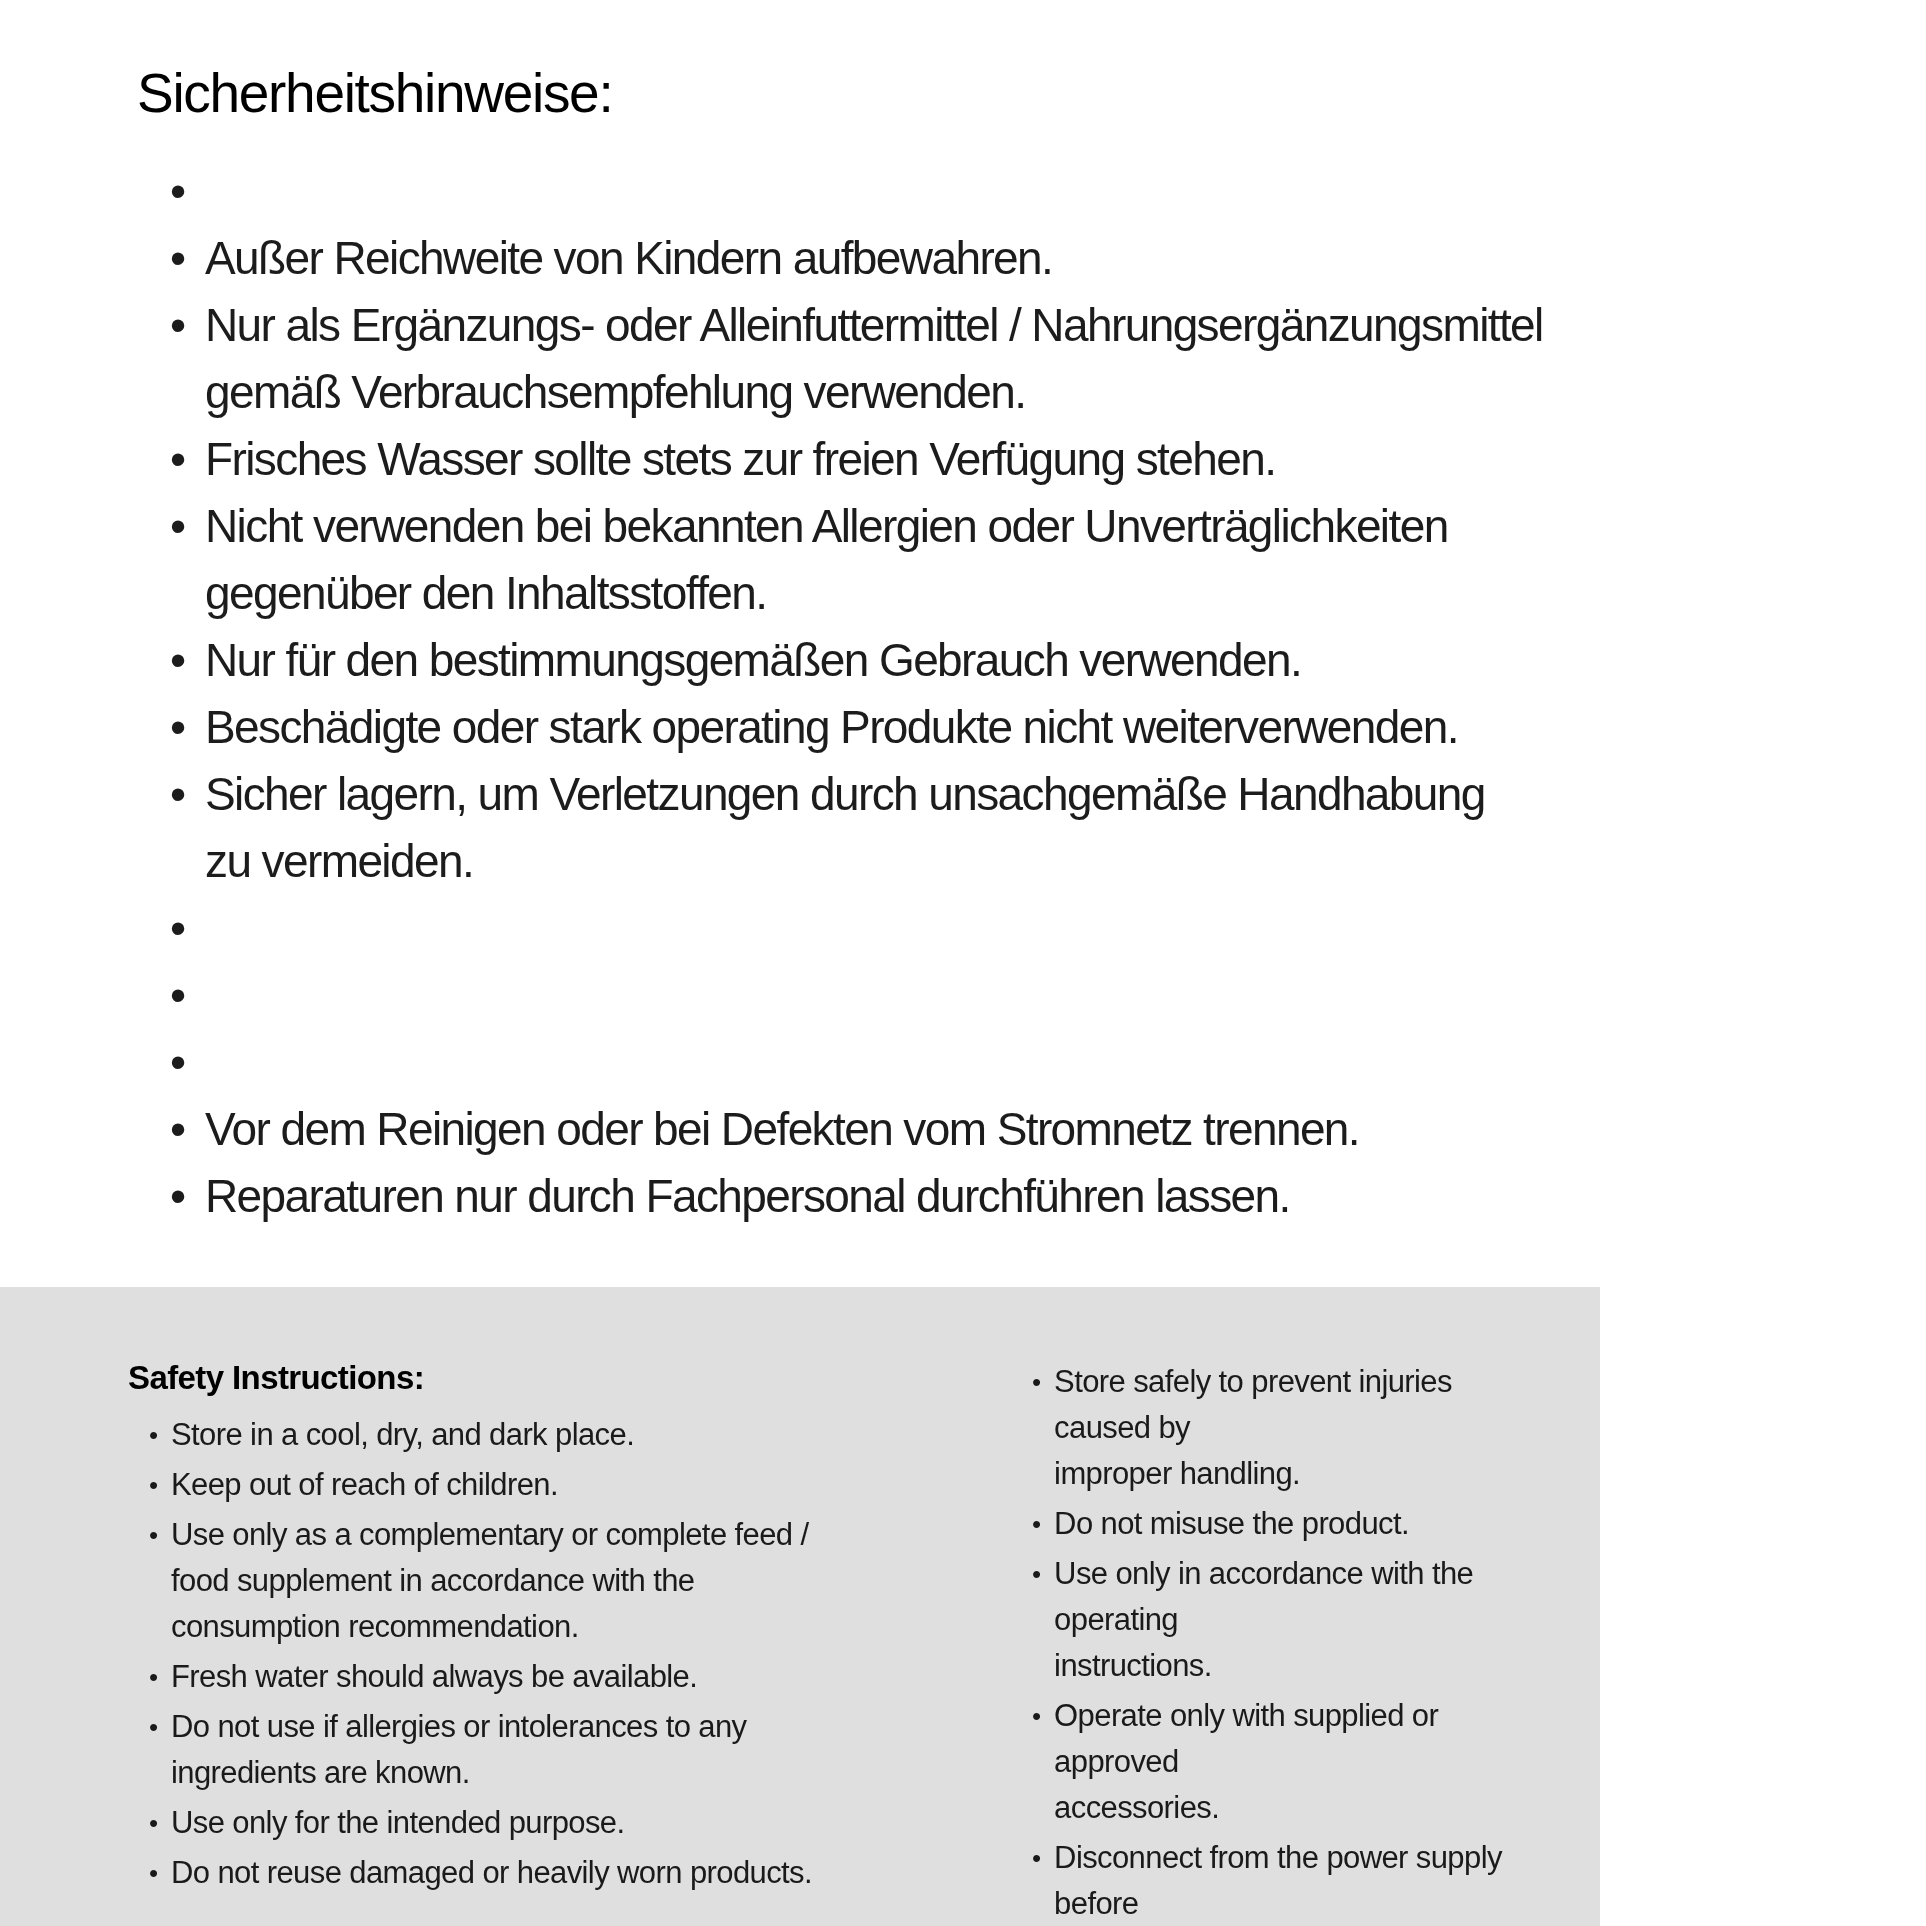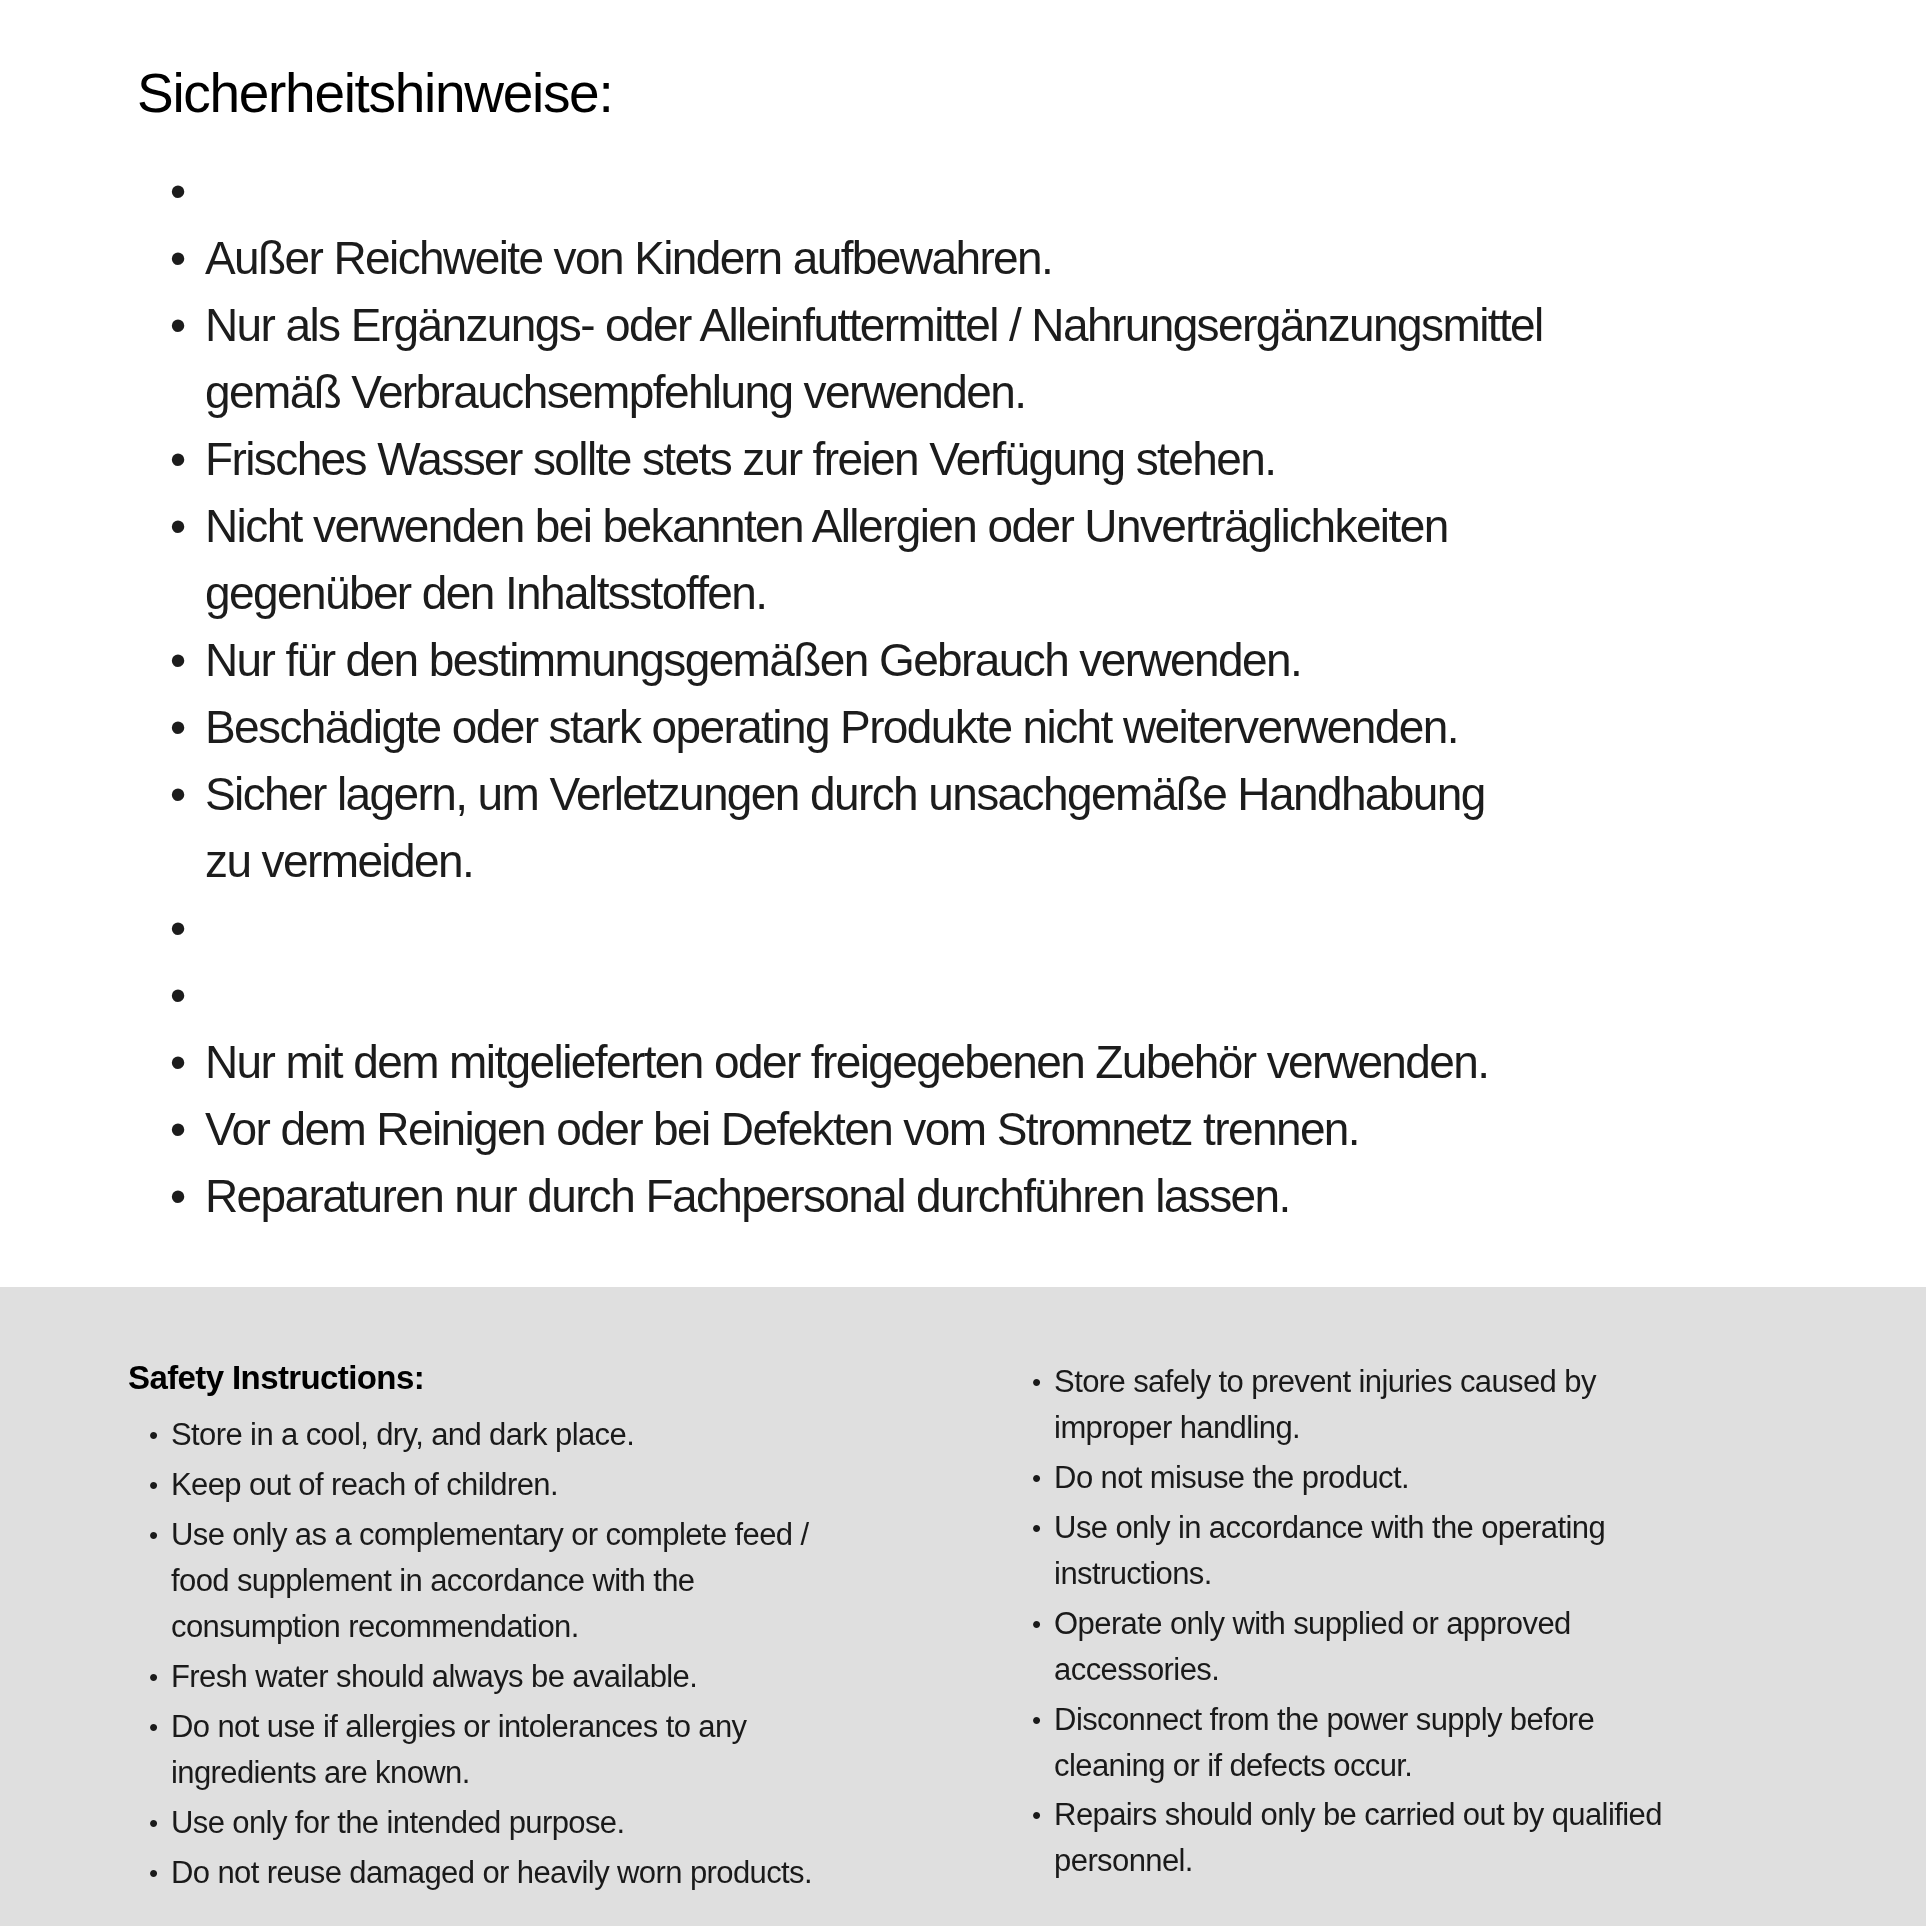--- a/index.html
+++ b/index.html
@@ -40,21 +40,21 @@
     width: 35px;
     letter-spacing: 0;
   }
   .txt { white-space: pre-line; }
 
   
   .english {
     position: absolute;
     left: 0;
     top: 1287px;
-    width: 1926px;
+    width: 1600px;
     height: 639px;
     padding: 72px 83px 0 128px;
     display: flex;
     color: #1a1a1a;
   }
   .e-left  { width: 899px; flex: none; }
   .e-right { flex: 1; padding-left: 5.1px; }
   .e-title {
     margin: 0 0 15.4px 0;
     font-size: 33px;
@@ -123,21 +123,20 @@
 zu vermeiden.</span>
       </li>
         <li class="g-item">
         <span class="dot">•</span>
       </li>
         <li class="g-item">
         <span class="dot">•</span>
       </li>
         <li class="g-item">
         <span class="dot">•</span>
-        <span class="txt">Nur mit dem mitgelieferten oder freigegebenen Zubehör verwenden.</span>
       </li>
         <li class="g-item">
         <span class="dot">•</span>
         <span class="txt">Vor dem Reinigen oder bei Defekten vom Stromnetz trennen.</span>
       </li>
         <li class="g-item">
         <span class="dot">•</span>
         <span class="txt">Reparaturen nur durch Fachpersonal durchführen lassen.</span>
       </li>
       </ul>

